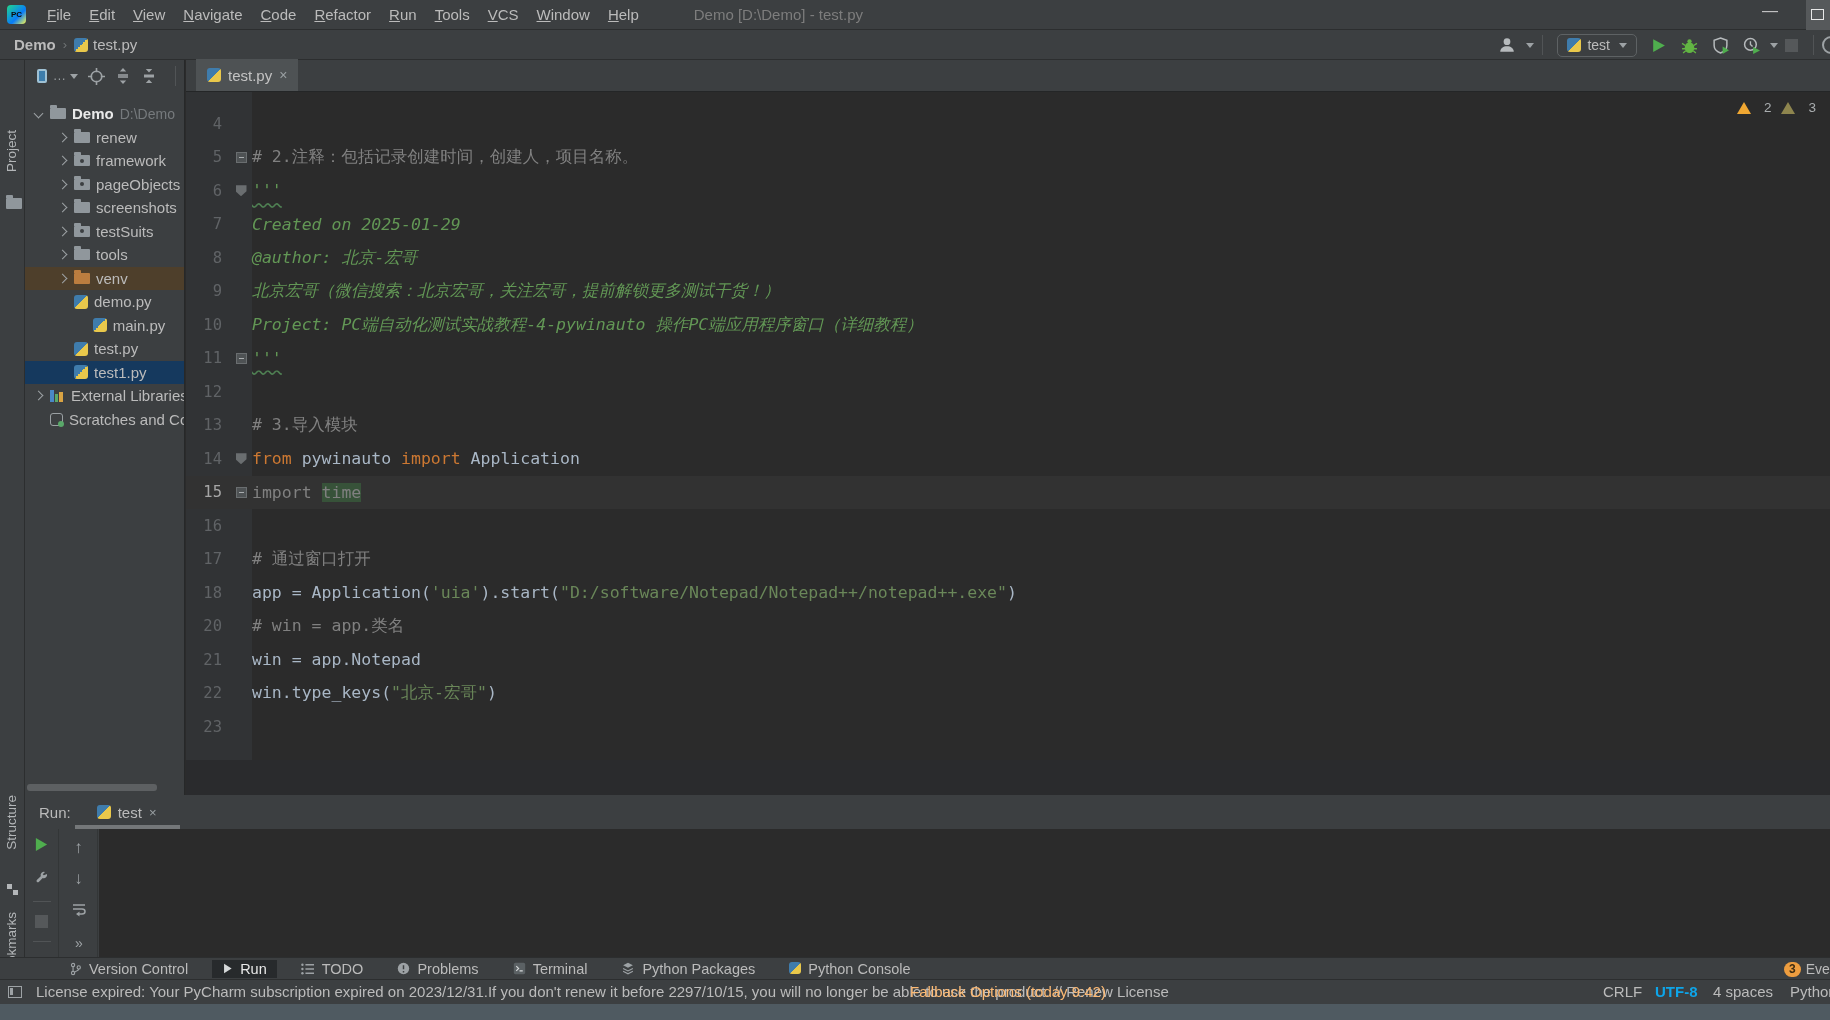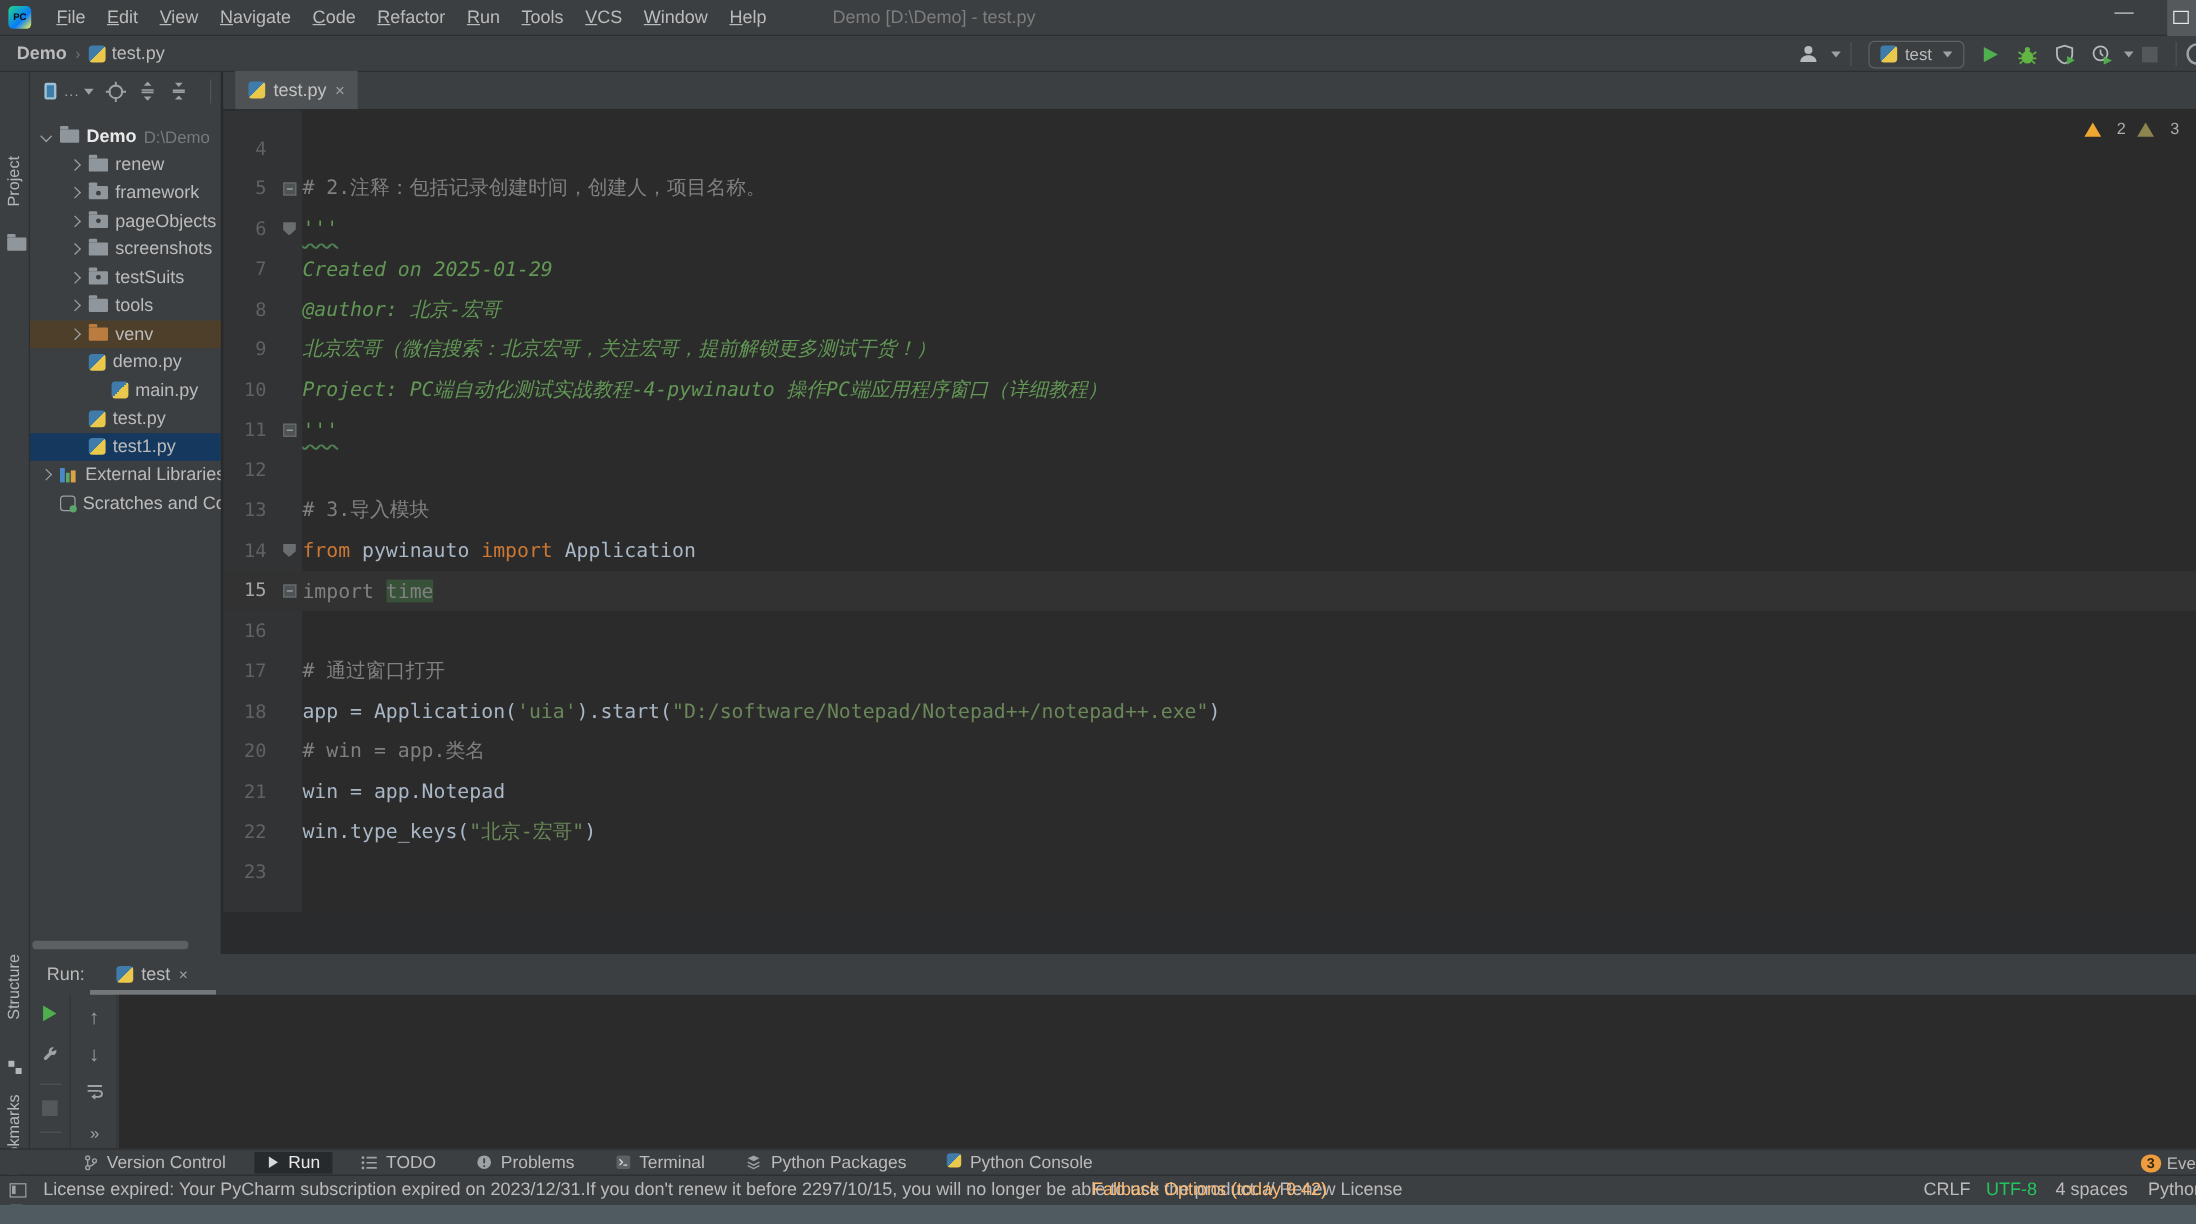--- a/index.html
+++ b/index.html
@@ -135,21 +135,21 @@
   .ev-label { color:#bbbbbb; font-size:14px; white-space:nowrap; }
 
   
   #statusbar { position:absolute; left:0; top:979px; width:1830px; height:25px; background:#3c3f41;
     border-top:1px solid #2c2e2f; }
   .sb-ico { position:absolute; left:8px; top:6px; width:14px; height:12px; border:1.5px solid #9da2a5; }
   .sb-ico::before { content:""; position:absolute; left:1px; top:1px; width:3px; height:7px; background:#9da2a5; }
   .sb-msg { position:absolute; left:36px; top:3px; color:#bbbbbb; font-size:15px; white-space:nowrap; }
   .sb-fallback { position:absolute; left:910px; top:3px; color:#fdba74; font-size:15px; white-space:nowrap; }
   .sb-item { position:absolute; top:3px; color:#bbbbbb; font-size:15px; white-space:nowrap; }
-  .sb-item.dim { color:#22c55e; }
+  .sb-item.dim { color:#0ea5e9;font-weight:bold; }
   #bottomstrip { position:absolute; left:0; top:1004px; width:1830px; height:16px; background:#4f5a61; }
 </style>
 </head>
 <body>
 
 <div id="titlebar">
   <span class="logo">PC</span>
   <nav id="menus">
       <span class="menu-item">File</span>
       <span class="menu-item">Edit</span>

